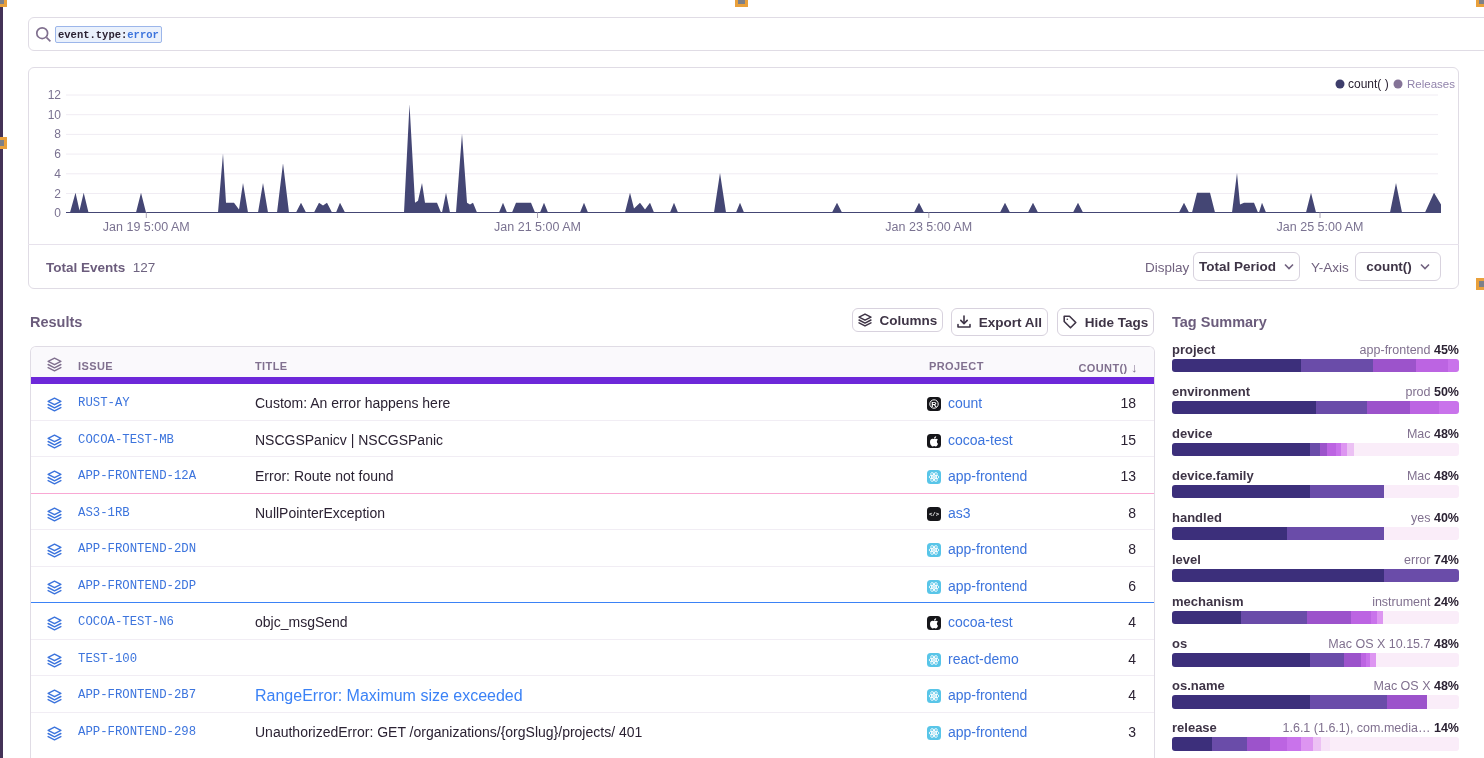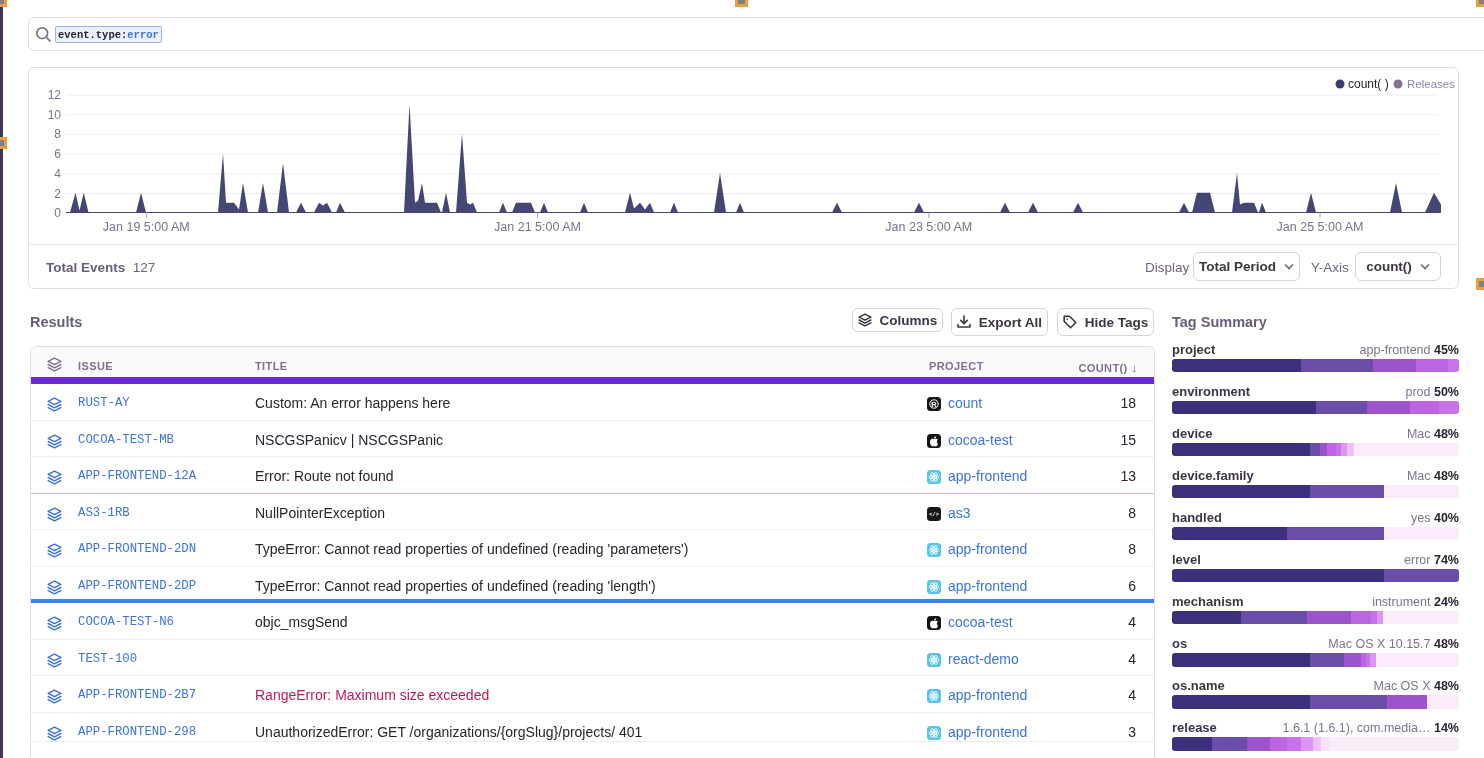--- a/index.html
+++ b/index.html
@@ -191,41 +191,39 @@
     <div class="abs blue" style="left:917px;top:11px;font-size:14px;">as3</div>
     <div class="abs" style="right:18px;top:11px;font-size:14px;color:#2b2233;">8</div>
   </div>
   <div style="height:36.5px;border-bottom:1px solid #f1edf4;position:relative;">
     <div class="abs" style="left:16px;top:13px;"><svg width="15" height="15" viewBox="0 0 16 16" fill="none" stroke="#3c74dd" stroke-width="1.5" stroke-linejoin="round" stroke-linecap="round">
           <path d="M8 1.2 L14.8 4.7 8 8.2 1.2 4.7 Z"></path>
           <path d="M1.2 8 L8 11.5 14.8 8"></path>
           <path d="M1.2 11.3 L8 14.8 14.8 11.3"></path>
         </svg></div>
     <div class="abs mono blue" style="left:47px;top:12px;font-size:12.3px;">APP-FRONTEND-2DN</div>
-    <div class="abs" style="left:224px;top:11px;font-size:14px;color:#2b2233;">TypeError: Cannot read properties of undefined (reading 'parameters')</div>
     <div class="abs" style="left:896px;top:13px;"><svg width="14" height="14" viewBox="0 0 14 14">
           <rect width="14" height="14" rx="3.5" fill="#58c5e8"></rect>
           <g stroke="#fff" stroke-width="0.85" fill="none">
             <ellipse cx="7" cy="7" rx="5" ry="1.9"></ellipse>
             <ellipse cx="7" cy="7" rx="5" ry="1.9" transform="rotate(60 7 7)"></ellipse>
             <ellipse cx="7" cy="7" rx="5" ry="1.9" transform="rotate(120 7 7)"></ellipse>
           </g>
           <circle cx="7" cy="7" r="1" fill="#fff"></circle>
         </svg></div>
     <div class="abs blue" style="left:917px;top:11px;font-size:14px;">app-frontend</div>
     <div class="abs" style="right:18px;top:11px;font-size:14px;color:#2b2233;">8</div>
   </div>
-  <div style="height:36.5px;border-bottom:4px solid #3b82f6;position:relative;">
+  <div style="height:36.5px;border-bottom:1px solid #3b82f6;position:relative;">
     <div class="abs" style="left:16px;top:13px;"><svg width="15" height="15" viewBox="0 0 16 16" fill="none" stroke="#3c74dd" stroke-width="1.5" stroke-linejoin="round" stroke-linecap="round">
           <path d="M8 1.2 L14.8 4.7 8 8.2 1.2 4.7 Z"></path>
           <path d="M1.2 8 L8 11.5 14.8 8"></path>
           <path d="M1.2 11.3 L8 14.8 14.8 11.3"></path>
         </svg></div>
     <div class="abs mono blue" style="left:47px;top:12px;font-size:12.3px;">APP-FRONTEND-2DP</div>
-    <div class="abs" style="left:224px;top:11px;font-size:14px;color:#2b2233;">TypeError: Cannot read properties of undefined (reading 'length')</div>
     <div class="abs" style="left:896px;top:13px;"><svg width="14" height="14" viewBox="0 0 14 14">
           <rect width="14" height="14" rx="3.5" fill="#58c5e8"></rect>
           <g stroke="#fff" stroke-width="0.85" fill="none">
             <ellipse cx="7" cy="7" rx="5" ry="1.9"></ellipse>
             <ellipse cx="7" cy="7" rx="5" ry="1.9" transform="rotate(60 7 7)"></ellipse>
             <ellipse cx="7" cy="7" rx="5" ry="1.9" transform="rotate(120 7 7)"></ellipse>
           </g>
           <circle cx="7" cy="7" r="1" fill="#fff"></circle>
         </svg></div>
     <div class="abs blue" style="left:917px;top:11px;font-size:14px;">app-frontend</div>
@@ -266,34 +264,34 @@
     <div class="abs blue" style="left:917px;top:11px;font-size:14px;">react-demo</div>
     <div class="abs" style="right:18px;top:11px;font-size:14px;color:#2b2233;">4</div>
   </div>
   <div style="height:36.5px;border-bottom:1px solid #f1edf4;position:relative;">
     <div class="abs" style="left:16px;top:13px;"><svg width="15" height="15" viewBox="0 0 16 16" fill="none" stroke="#3c74dd" stroke-width="1.5" stroke-linejoin="round" stroke-linecap="round">
           <path d="M8 1.2 L14.8 4.7 8 8.2 1.2 4.7 Z"></path>
           <path d="M1.2 8 L8 11.5 14.8 8"></path>
           <path d="M1.2 11.3 L8 14.8 14.8 11.3"></path>
         </svg></div>
     <div class="abs mono blue" style="left:47px;top:12px;font-size:12.3px;">APP-FRONTEND-2B7</div>
-    <div class="abs" style="left:224px;top:11px;font-size:14px;color:#be185d;text-align:center;">RangeError: Maximum size exceeded</div>
+    <div class="abs" style="left:224px;top:11px;font-size:16px;color:#3b82f6;text-align:center;">RangeError: Maximum size exceeded</div>
     <div class="abs" style="left:896px;top:13px;"><svg width="14" height="14" viewBox="0 0 14 14">
           <rect width="14" height="14" rx="3.5" fill="#58c5e8"></rect>
           <g stroke="#fff" stroke-width="0.85" fill="none">
             <ellipse cx="7" cy="7" rx="5" ry="1.9"></ellipse>
             <ellipse cx="7" cy="7" rx="5" ry="1.9" transform="rotate(60 7 7)"></ellipse>
             <ellipse cx="7" cy="7" rx="5" ry="1.9" transform="rotate(120 7 7)"></ellipse>
           </g>
           <circle cx="7" cy="7" r="1" fill="#fff"></circle>
         </svg></div>
     <div class="abs blue" style="left:917px;top:11px;font-size:14px;">app-frontend</div>
     <div class="abs" style="right:18px;top:11px;font-size:14px;color:#2b2233;">4</div>
   </div>
-  <div style="height:29px;border-bottom:1px solid #f1edf4;position:relative;text-align:center;">
+  <div style="height:46px;border-bottom:1px solid #f1edf4;position:relative;text-align:center;">
     <div class="abs" style="left:16px;top:13px;"><svg width="15" height="15" viewBox="0 0 16 16" fill="none" stroke="#3c74dd" stroke-width="1.5" stroke-linejoin="round" stroke-linecap="round">
           <path d="M8 1.2 L14.8 4.7 8 8.2 1.2 4.7 Z"></path>
           <path d="M1.2 8 L8 11.5 14.8 8"></path>
           <path d="M1.2 11.3 L8 14.8 14.8 11.3"></path>
         </svg></div>
     <div class="abs mono blue" style="left:47px;top:12px;font-size:12.3px;">APP-FRONTEND-298</div>
     <div class="abs" style="left:224px;top:11px;font-size:14px;color:#2b2233;">UnauthorizedError: GET /organizations/{orgSlug}/projects/ 401</div>
     <div class="abs" style="left:896px;top:13px;"><svg width="14" height="14" viewBox="0 0 14 14">
           <rect width="14" height="14" rx="3.5" fill="#58c5e8"></rect>
           <g stroke="#fff" stroke-width="0.85" fill="none">

